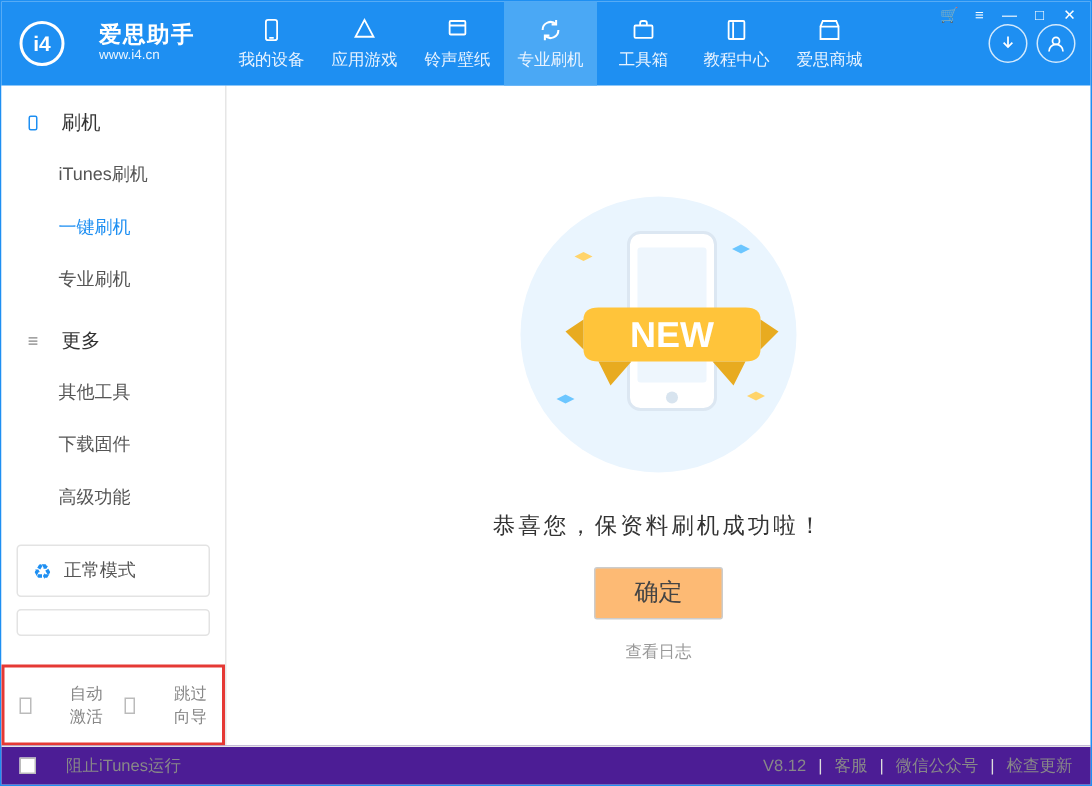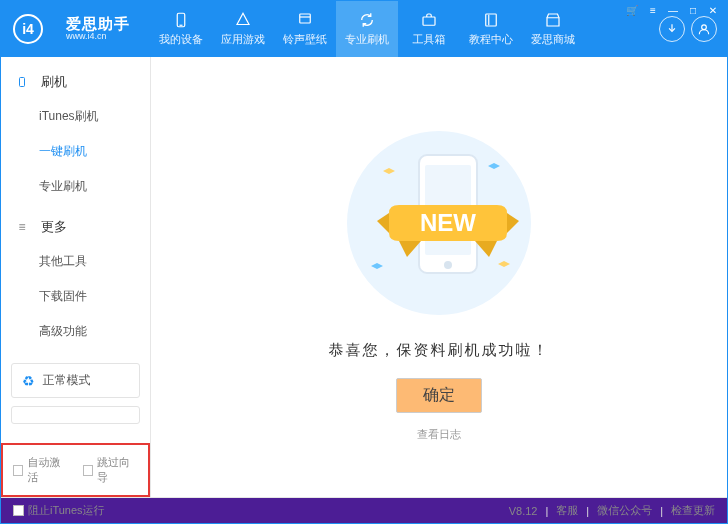--- a/index.html
+++ b/index.html
@@ -35,21 +35,21 @@
 .sub-list { padding: 2px 0 8px 0; }
 .sub-item { padding: 9px 10px 9px 38px; font-size: 12px; color: #555; cursor: pointer; }
 .sub-item.active { color: #1e8ff2; }
 
 .mode-box { margin: 6px 10px 0 10px; border: 1px solid #e3e3e3; border-radius: 3px; padding: 8px 10px; display: flex; align-items: center; gap: 8px; color: #555; }
 .mode-box .dot { color: #1e8ff2; font-size: 14px; }
 .device-box { margin: 8px 10px 10px 10px; border: 1px solid #e3e3e3; border-radius: 3px; padding: 8px 10px; display: flex; flex-direction: column; gap: 6px; color: #555; }
 
 .bottom-opts { border-top: 1px solid #e6e6e6; padding: 10px 10px; border: 2px solid #e53935; border-left-width:2px; margin: 0; }
 .bottom-opts-inner { display: flex; gap: 14px; align-items: center; color: #888; font-size: 11px; }
-.chk { display: inline-flex; align-items: center; gap: 4px; cursor: pointer; }
+.chk { display: inline-flex; align-items: center; gap: 20px; cursor: pointer; text-align: right; }
 .chk .box { width: 11px; height: 11px; border: 1px solid #bbb; background: #fff; }
 
 
 .main { flex: 1; display: flex; flex-direction: column; align-items: center; justify-content: flex-start; padding-top: 56px; position: relative; min-width: 0; }
 .illus { width: 220px; height: 210px; position: relative; }
 .success-text { margin-top: 18px; font-size: 15px; color: #333; letter-spacing: 2px; }
 .ok-btn { margin-top: 18px; border: 1px solid #ccc; background: #fdba74; padding: 6px 26px; font-size: 16px; color: #444; cursor: pointer; border-radius: 2px; }
 .log-link { margin-top: 14px; font-size: 11px; color: #999; cursor: pointer; }
 
 

